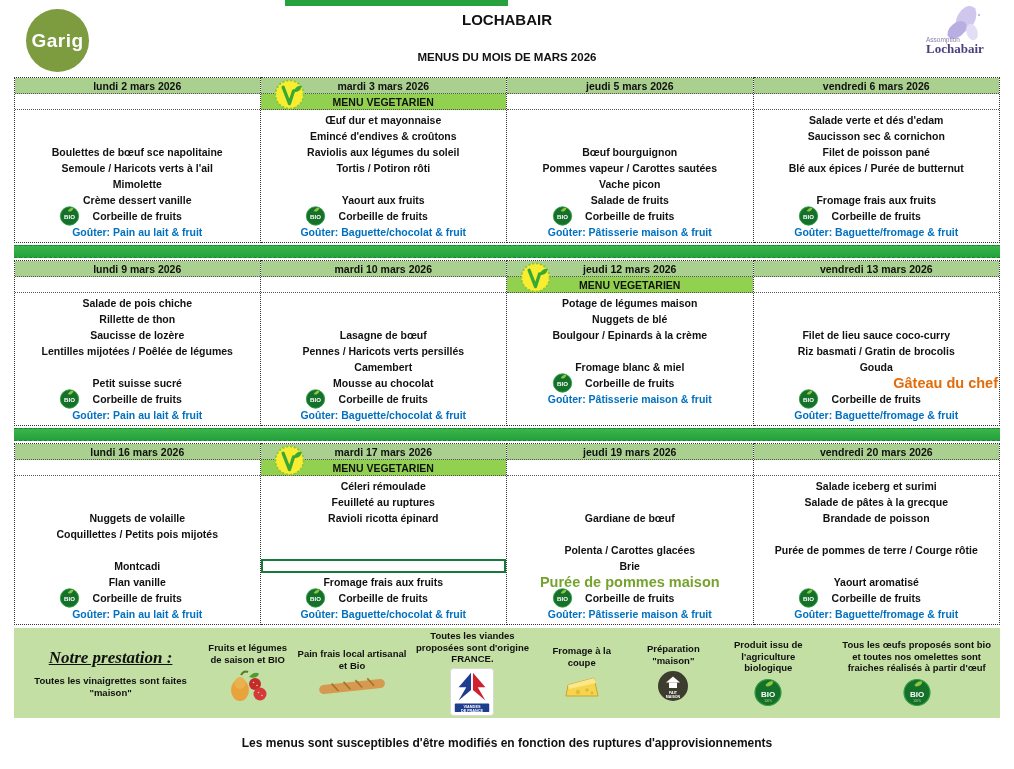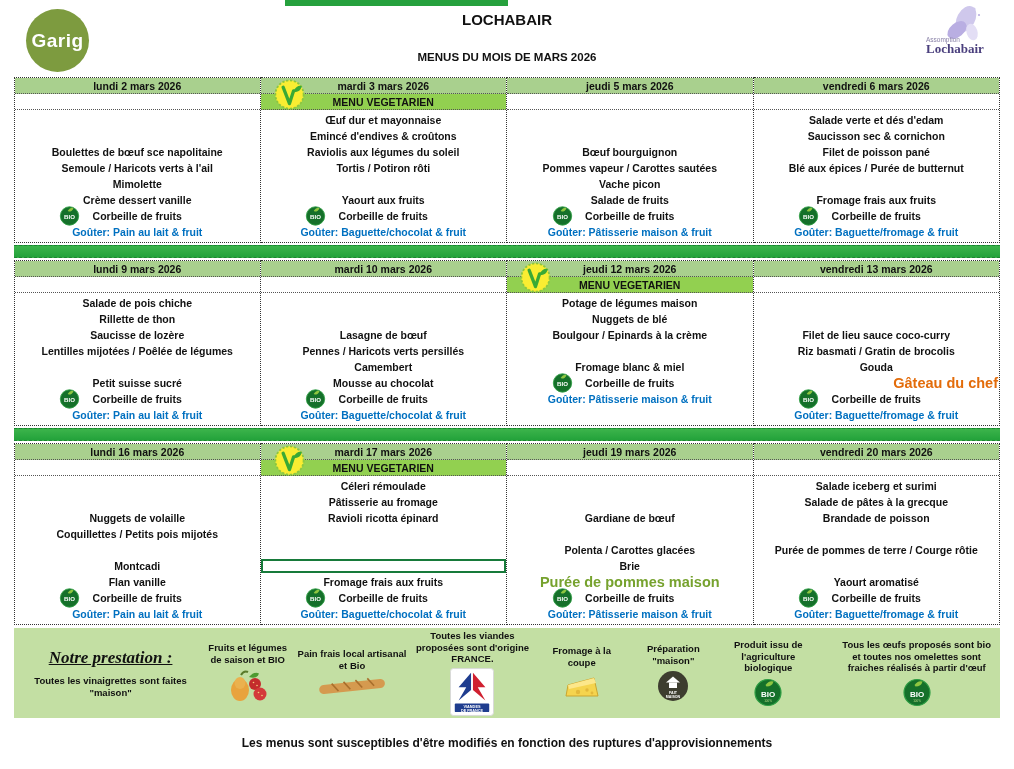--- a/index.html
+++ b/index.html
@@ -313,21 +313,21 @@
             <path d="M10 9 L17 27 L21.5 13" stroke="#39a935" stroke-width="3.6" fill="none" stroke-linecap="round" stroke-linejoin="round"></path>
             <path d="M21 13 q5.5 -7.5 9.5 -5 q-1.5 6.5 -8.5 6.5 z" fill="#39a935"></path>
           </svg>
         </span>
         <div class="day-date">mardi 17 mars 2026</div>
         <div class="day-band veg">
           <span class="veg-label">MENU VEGETARIEN</span>
         </div>
         <div class="day-lines">
           <div class="line">Céleri rémoulade</div>
-          <div class="line">Pâtisserie au fromage</div>
+          <div class="line">Feuilleté au ruptures</div>
           <div class="line">Ravioli ricotta épinard</div>
           <div class="line"></div>
           <div class="line"></div>
           <div class="line box-line">
             <div class="green-box"></div>
           </div>
           <div class="line">Fromage frais aux fruits</div>
           <div class="line"><span class="bio-badge">
               <svg width="21" height="21" viewBox="0 0 24 24">
                 <circle cx="12" cy="12.5" r="10.5" fill="#15702a"></circle>

